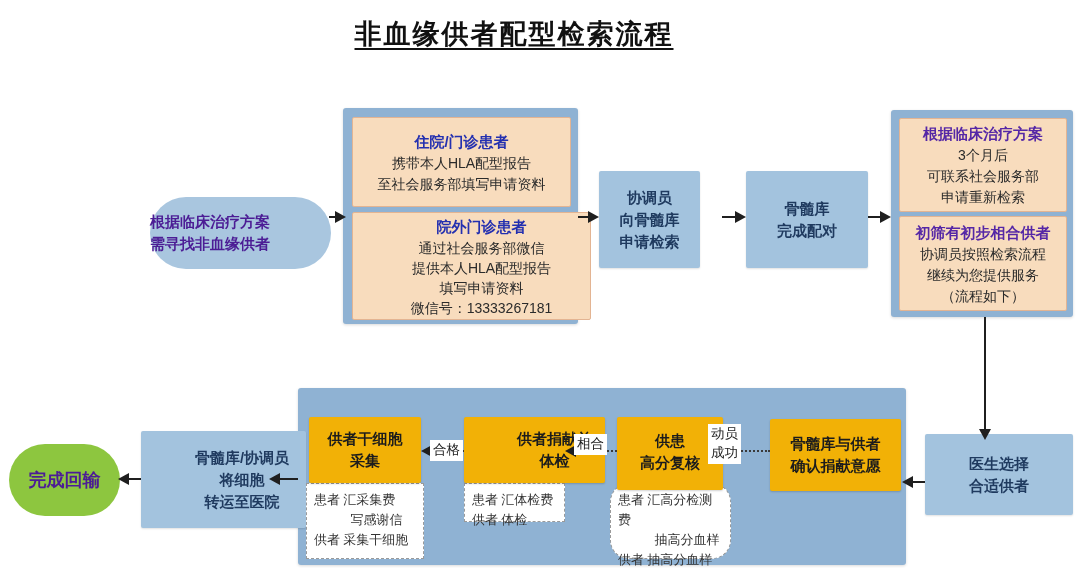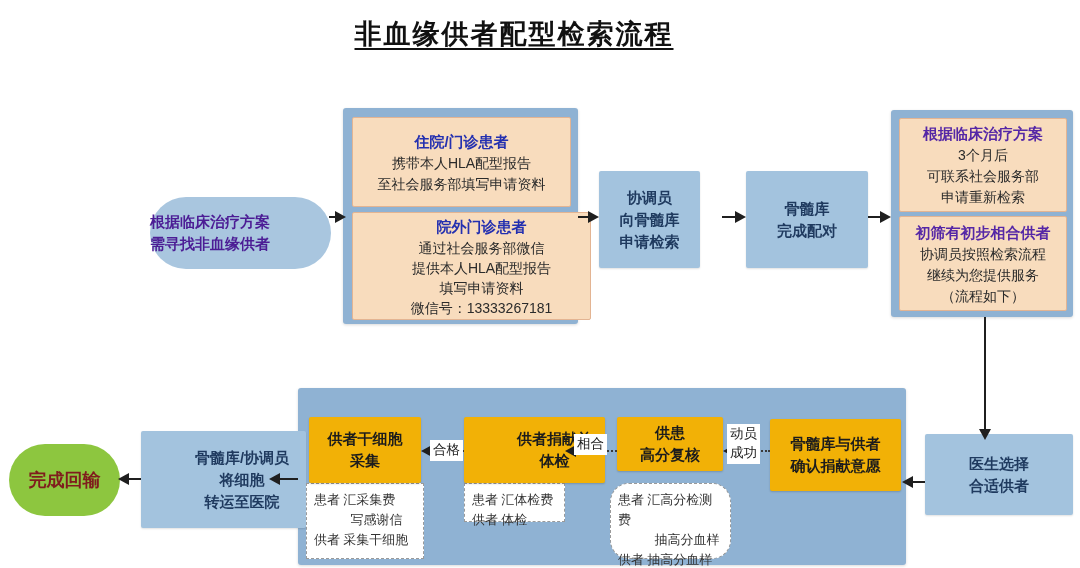--- a/index.html
+++ b/index.html
@@ -45,21 +45,21 @@
   }
   .detail-box{
     background:#ffffff; border:1.5px dashed #9a9a9a;
     font-family:"Liberation Serif","DejaVu Serif",serif;
     font-size:13px; color:#333; line-height:20px;
     padding:6px 5px 4px 7px; box-sizing:border-box; z-index:2;
   }
   .detail-box .indent{ padding-left:2.8em; }
   .green-stadium{
     background:#8dc63f; border-radius:36px; display:flex; justify-content:center;
-    align-items:center; color:#7f1d1d; font-weight:bold; font-size:18px;
+    align-items:center; color:#4c1d95; font-weight:bold; font-size:18px;
   }
   
   .arr{ position:absolute; height:14px; display:flex; align-items:center; z-index:4;}
   .arr .shaft{ flex:1; height:0; border-top:2px solid #1f1f1f;}
   .arr .shaft.dotted{ border-top:2.5px dotted #3a3a3a;}
   .arr .head{ width:0; height:0; flex:0 0 auto;}
   .arr.right .head{ border-top:6px solid transparent; border-bottom:6px solid transparent; border-left:11px solid #1f1f1f;}
   .arr.left .head{ border-top:6px solid transparent; border-bottom:6px solid transparent; border-right:11px solid #1f1f1f;}
   .varr{ position:absolute; width:14px; display:flex; flex-direction:column; align-items:center; z-index:4;}
   .varr .shaft{ flex:1; width:0; border-left:2px solid #1f1f1f;}
@@ -160,26 +160,26 @@
 
   <div class="abs orange-box" style="left:770px; top:419px; width:131px; height:72px;">
     <div>骨髓库与供者</div>
     <div>确认捐献意愿</div>
   </div>
 
   <div class="arr left" style="left:723px; top:444px; width:47px;">
     <i class="head"></i>
       <i class="shaft dotted"></i>
   </div>
-  <div class="edge-label" style="left:727px; top:424px;">
+  <div class="edge-label" style="left:708px; top:424px;">
     <div>动员</div>
     <div>成功</div>
   </div>
 
-  <div class="abs orange-box" style="left:617px; top:417px; width:106px; height:54px;">
+  <div class="abs orange-box" style="left:617px; top:417px; width:106px; height:73px;font-family:Liberation Mono, monospace;">
     <div>供患</div>
     <div>高分复核</div>
   </div>
   <div class="abs detail-box" style="left:610px; top:483px; width:121px; height:76px;border-radius:19px;">
     <div>患者 汇高分检测费</div>
     <div class="indent">抽高分血样</div>
     <div>供者 抽高分血样</div>
   </div>
 
   <div class="arr left" style="left:565px; top:444px; width:52px;">

